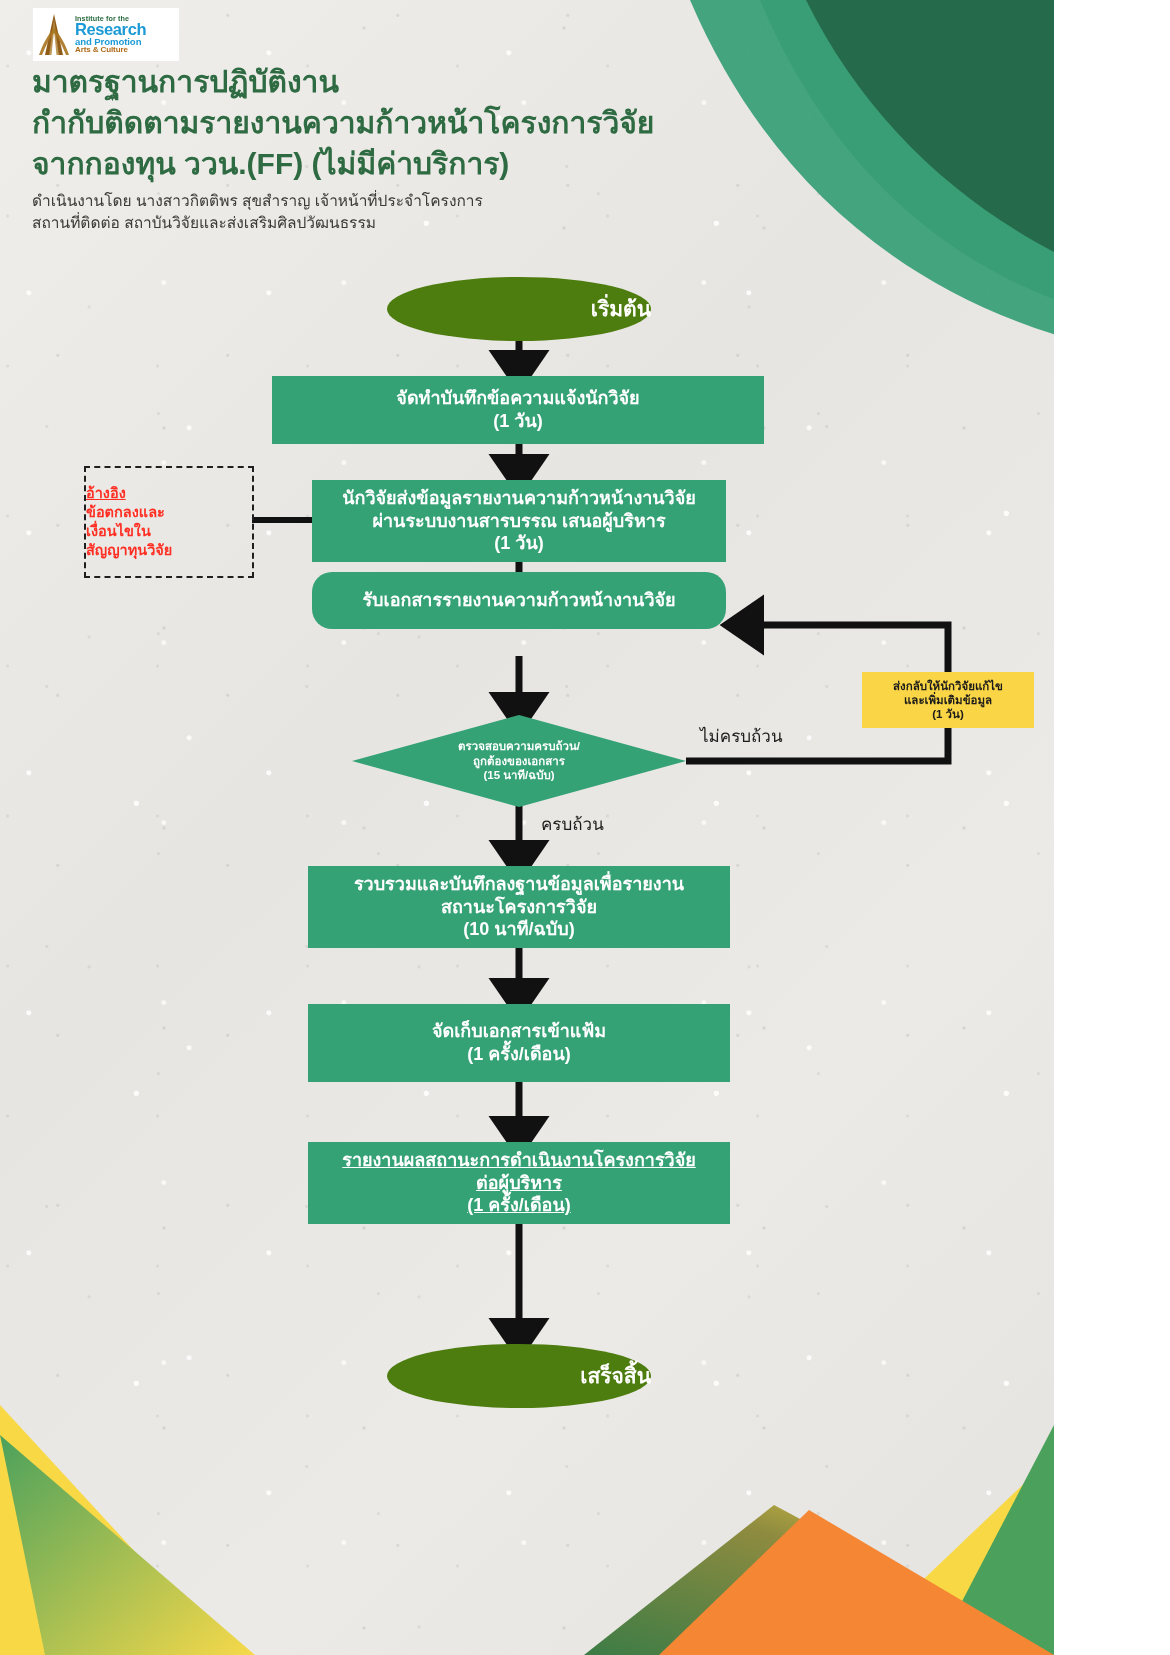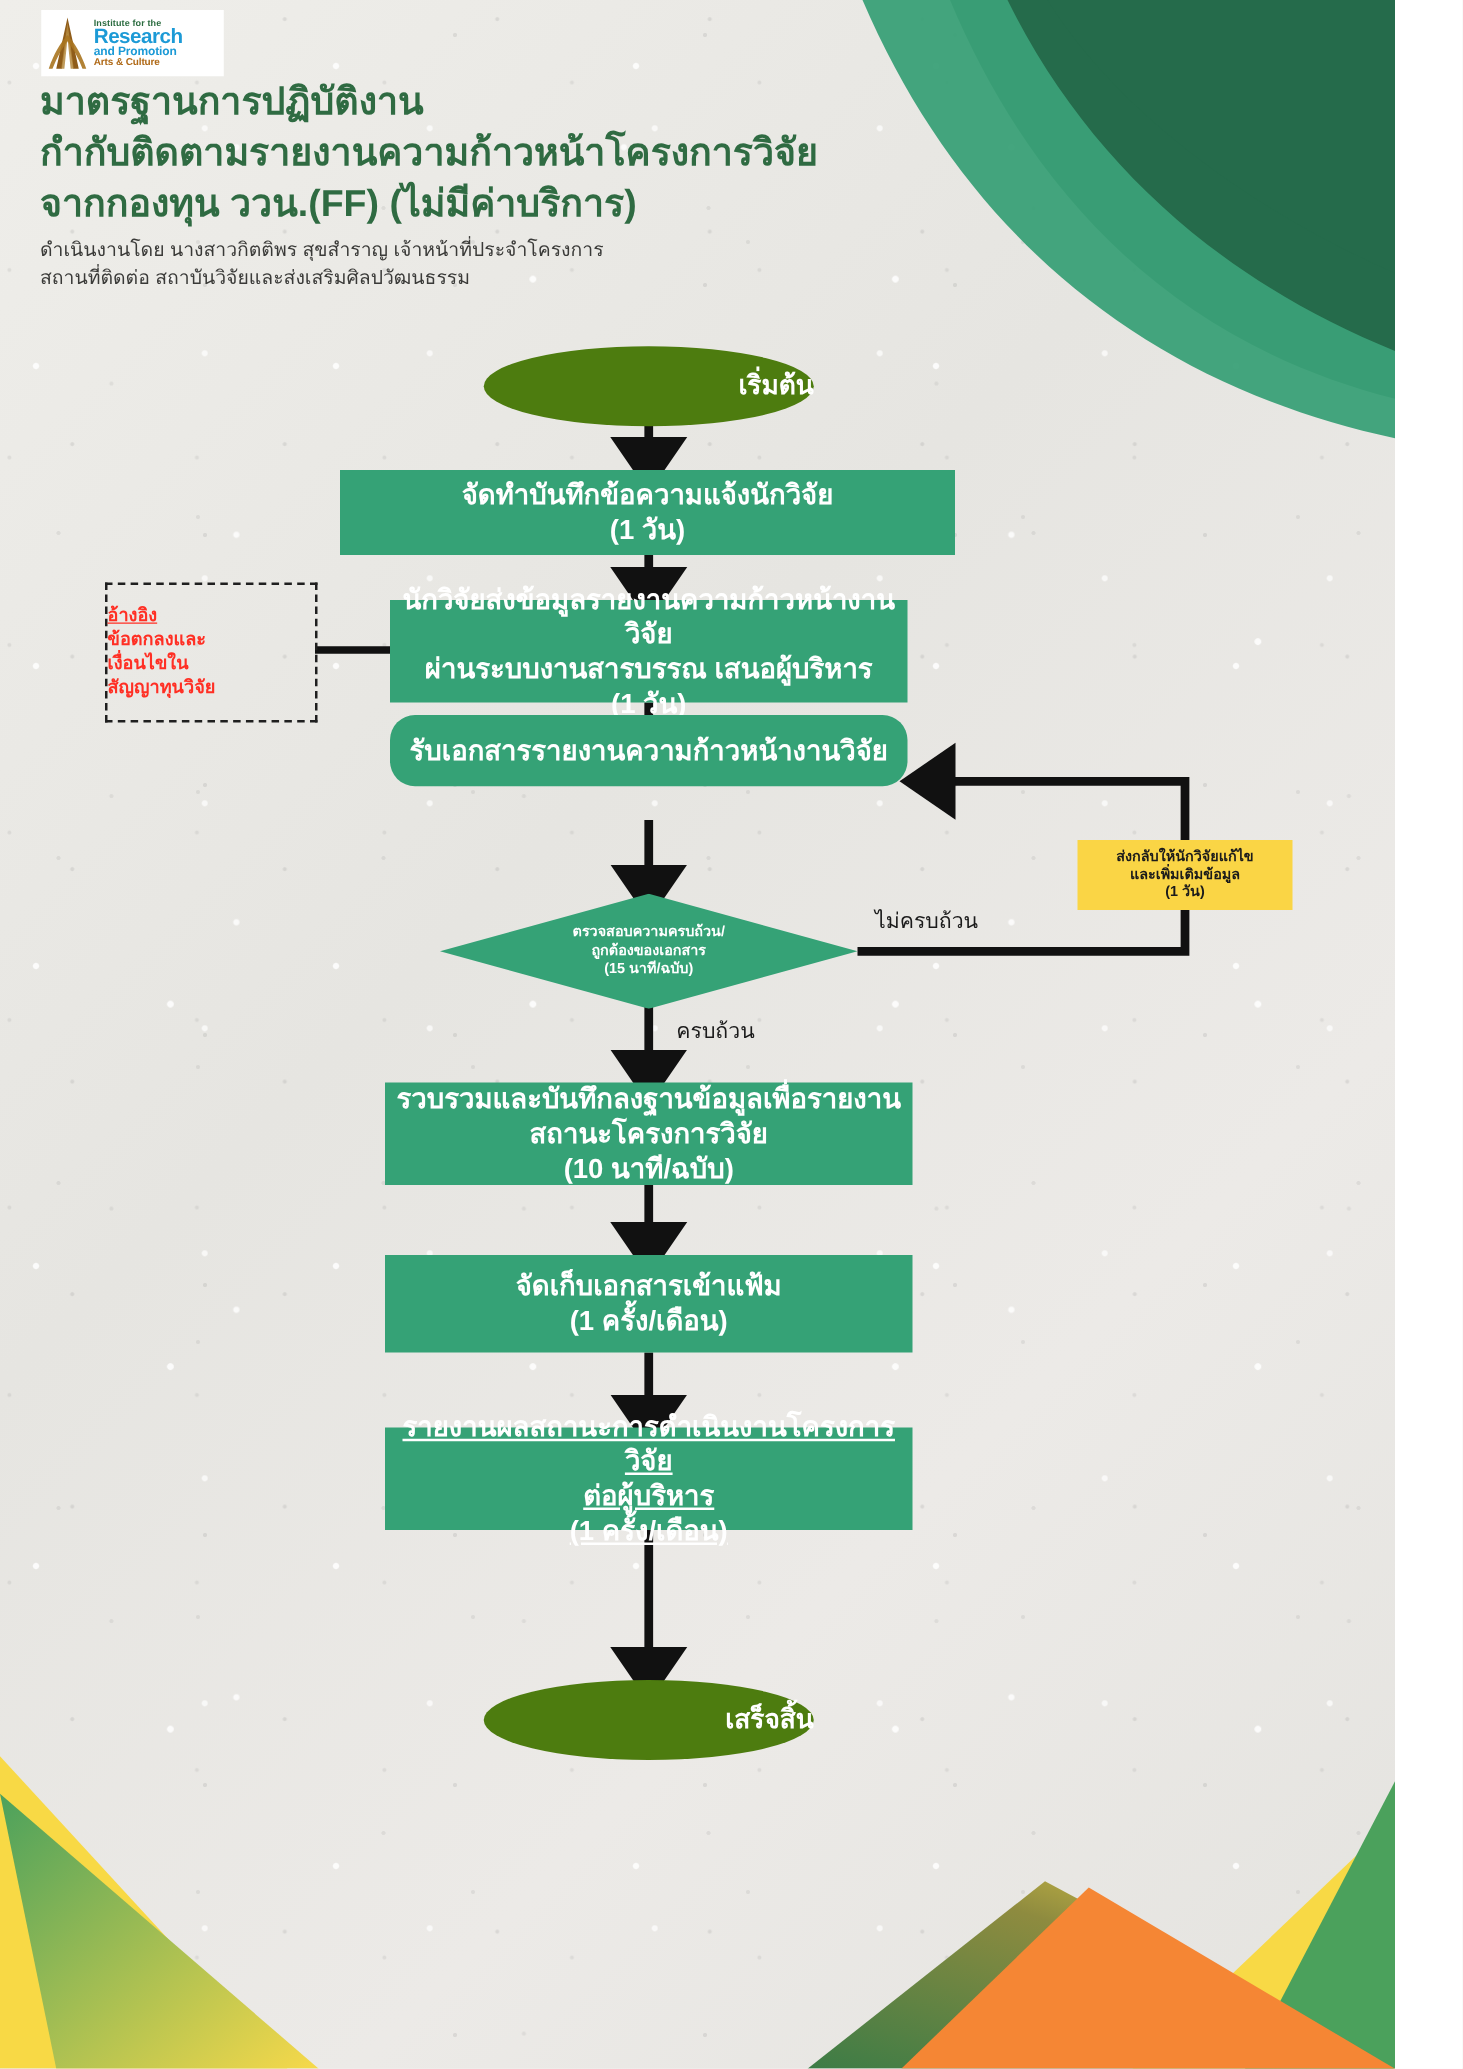--- a/index.html
+++ b/index.html
@@ -5,24 +5,25 @@
   html, body {
     margin: 0;
     padding: 0;
     background: #ffffff;
   }
   body {
     font-family: "Liberation Sans", sans-serif;
   }
   .poster {
     position: relative;
-    width: 1116px;
+    width: 1026px;
     height: 1655px;
     overflow: hidden;
     background-color: #eceae6;
+    padding-left: 28px;
   }
   
   .paper-tex {
     position: absolute;
     inset: 0;
     background-color: #e9e8e4;
     background-image:
       radial-gradient(circle at 12% 22%, rgba(255,255,255,0.85) 0 2px, transparent 3px),
       radial-gradient(circle at 34% 9%,  rgba(120,120,120,0.16) 0 1.2px, transparent 2px),
       radial-gradient(circle at 61% 38%, rgba(255,255,255,0.8) 0 2px, transparent 3px),
@@ -101,21 +102,21 @@
     font-weight: bold;
     z-index: 4;
     line-height: 1.26;
   }
   .terminal {
     border-radius: 50%;
     font-size: 21px;
     background: #4d7c0f;
     text-align: right;
   }
-  .process { font-size: 22px; }
+  .process { font-size: 18px; }
   .node .ln { display: block; width: 100%; }
 
   .diamond-wrap {
     position: absolute;
     z-index: 4;
   }
   .diamond-label {
     position: absolute;
     inset: 0;
     display: flex;

